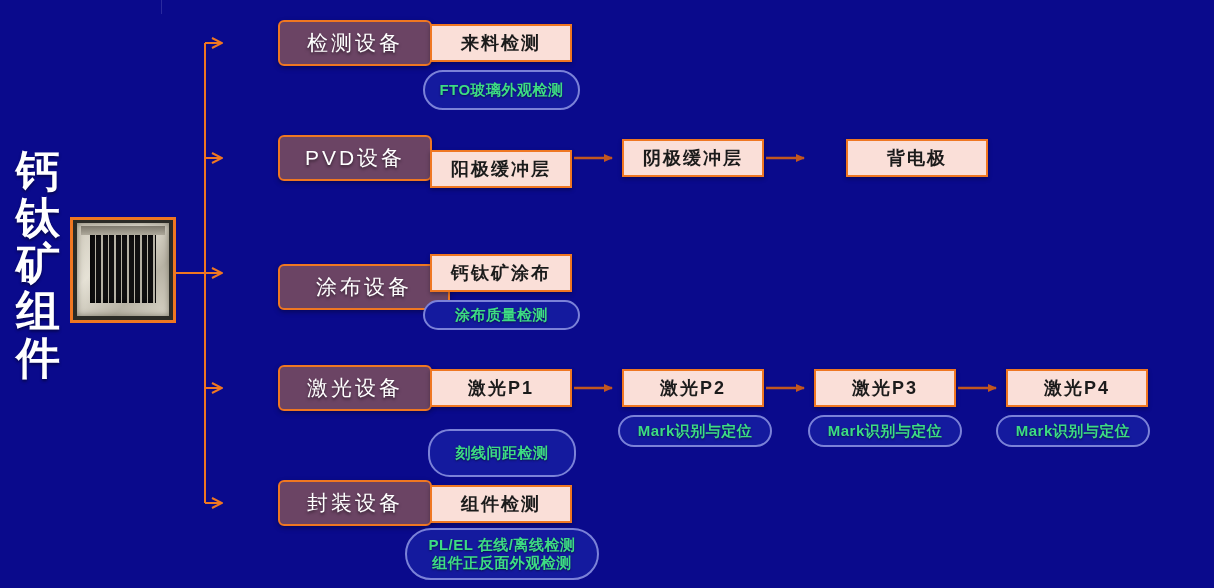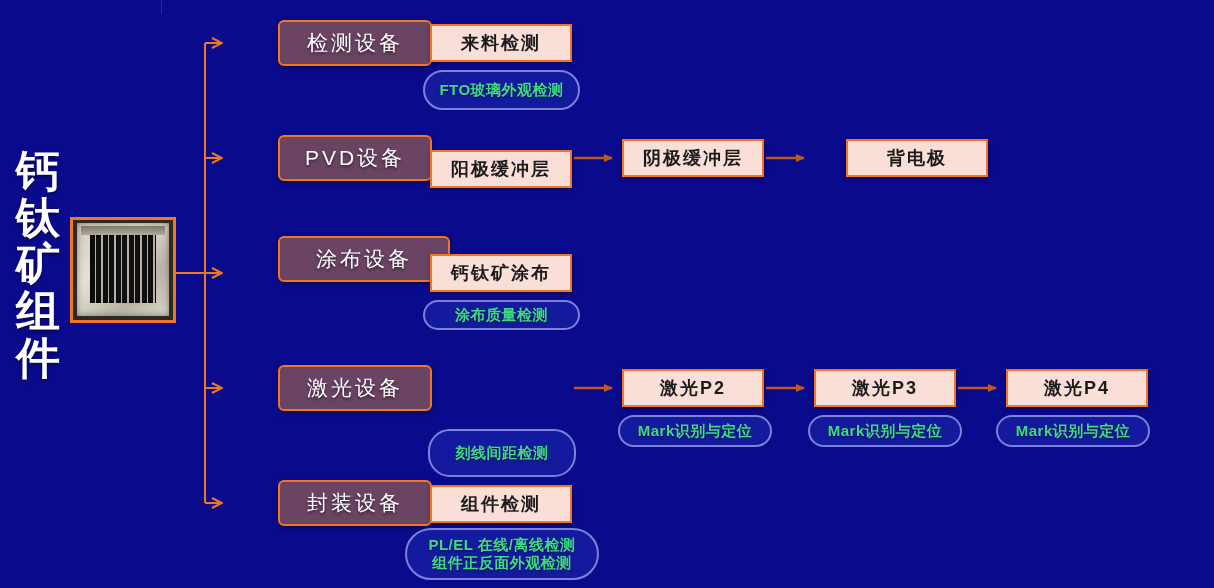--- a/index.html
+++ b/index.html
@@ -195,27 +195,28 @@
   <div class="proc-box" style="left:430px;top:24px;width:142px;height:38px;">来料检测</div>
   <div class="pill" style="left:423px;top:70px;width:157px;height:40px;">
     <span>FTO玻璃外观检测</span>
   </div>
 
   <div class="equip-box" style="left:230px;top:135px;width:154px;height:46px;">PVD设备</div>
   <div class="proc-box" style="left:430px;top:139px;width:142px;height:38px;margin-top:11px;">阳极缓冲层</div>
   <div class="proc-box" style="left:622px;top:139px;width:142px;height:38px;">阴极缓冲层</div>
   <div class="proc-box" style="left:846px;top:139px;width:142px;height:38px;">背电极</div>
 
-  <div class="equip-box" style="left:230px;top:236px;width:172px;height:46px;">涂布设备</div>
+  <div class="equip-box" style="left:230px;top:264px;width:172px;height:46px;">涂布设备</div>
   <div class="proc-box" style="left:430px;top:254px;width:142px;height:38px;">钙钛矿涂布</div>
   <div class="pill" style="left:423px;top:300px;width:157px;height:30px;">
     <span>涂布质量检测</span>
   </div>
 
   <div class="equip-box" style="left:230px;top:365px;width:154px;height:46px;">激光设备</div>
+  <div class="proc-box" style="left:430px;top:369px;width:142px;height:38px;">激光P1</div>
   <div class="proc-box" style="left:622px;top:369px;width:142px;height:38px;">激光P2</div>
   <div class="proc-box" style="left:814px;top:369px;width:142px;height:38px;">激光P3</div>
   <div class="proc-box" style="left:1006px;top:369px;width:142px;height:38px;">激光P4</div>
 
   <div class="pill" style="left:428px;top:429px;width:148px;height:48px;">
     <span>刻线间距检测</span>
   </div>
   <div class="pill" style="left:618px;top:415px;width:154px;height:32px;">
     <span>Mark识别与定位</span>
   </div>

